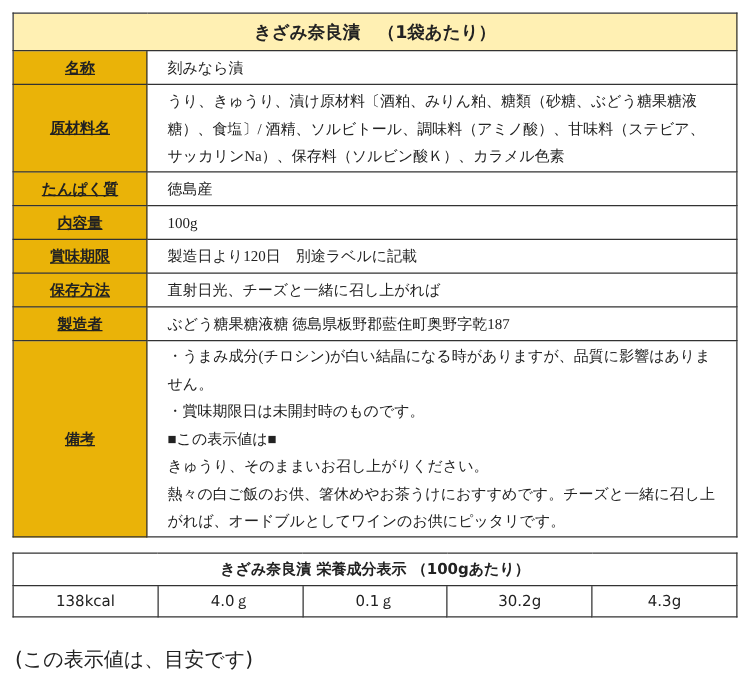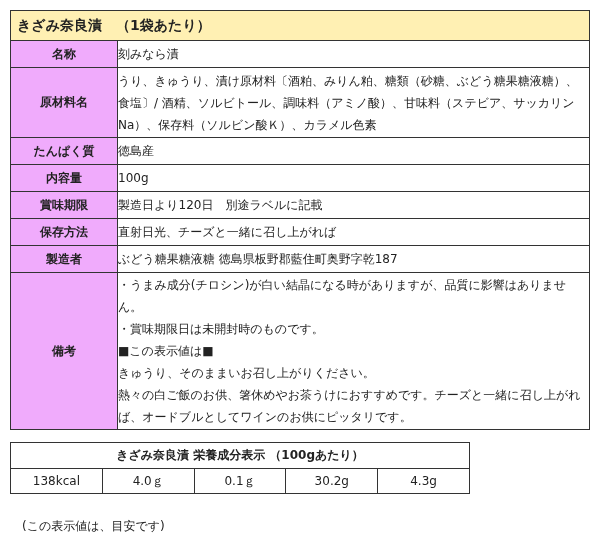--- a/index.html
+++ b/index.html
@@ -14,56 +14,59 @@
     font-size: 12px;
   }
   .info-table td, .info-table th {
     border: 1px solid #333333;
     padding: 0 6px;
     vertical-align: middle;
   }
   .info-table .title-cell {
     background: #fff0b3;
     height: 29px;
+    text-align: center;
     font-weight: bold;
     font-size: 14px;
   }
   .info-table .label-cell {
-    background: #f0abfc;
+    background: #eab308;
     width: 94px;
     text-align: center;
     font-weight: bold;
     font-size: 12px;
+    text-decoration: underline;
   }
   .info-table .value-cell {
     background: #ffffff;
     line-height: 22px;
-    padding: 1px 0;
+    padding: 1px 16px;
+    font-family: Liberation Serif, serif;
   }
   .row-std td { height: 24px; }
   .row-ingredients td { height: 67px; }
   .row-notes td { height: 147px; margin-left: 32px; }
   .notes-line { display: block; }
 
   .nutrition-table {
-    position: absolute; left: 10px; top: 442px; width: 460px;
+    position: absolute; left: 10px; top: 442px; width: 580px;
     font-size: 12px; table-layout: fixed; padding-left: 35px;
   }
   .nutrition-table td {
     border: 1px solid #333333;
     text-align: center;
     height: 24px;
     padding: 0;
   }
   .nutrition-table .ntitle {
     font-weight: bold; height: 25px;
   }
   .footnote {
-    position: absolute; left: 22px; top: 518px;
-    font-size: 12px;
+    position: absolute; left: 12px; top: 518px;
+    font-size: 16px;
   }
 </style>
 </head>
 <body>
 
 <table class="info-table">
   <tbody>
       <tr>
     <td class="title-cell" colspan="2">きざみ奈良漬　（1袋あたり）</td>
   </tr>

